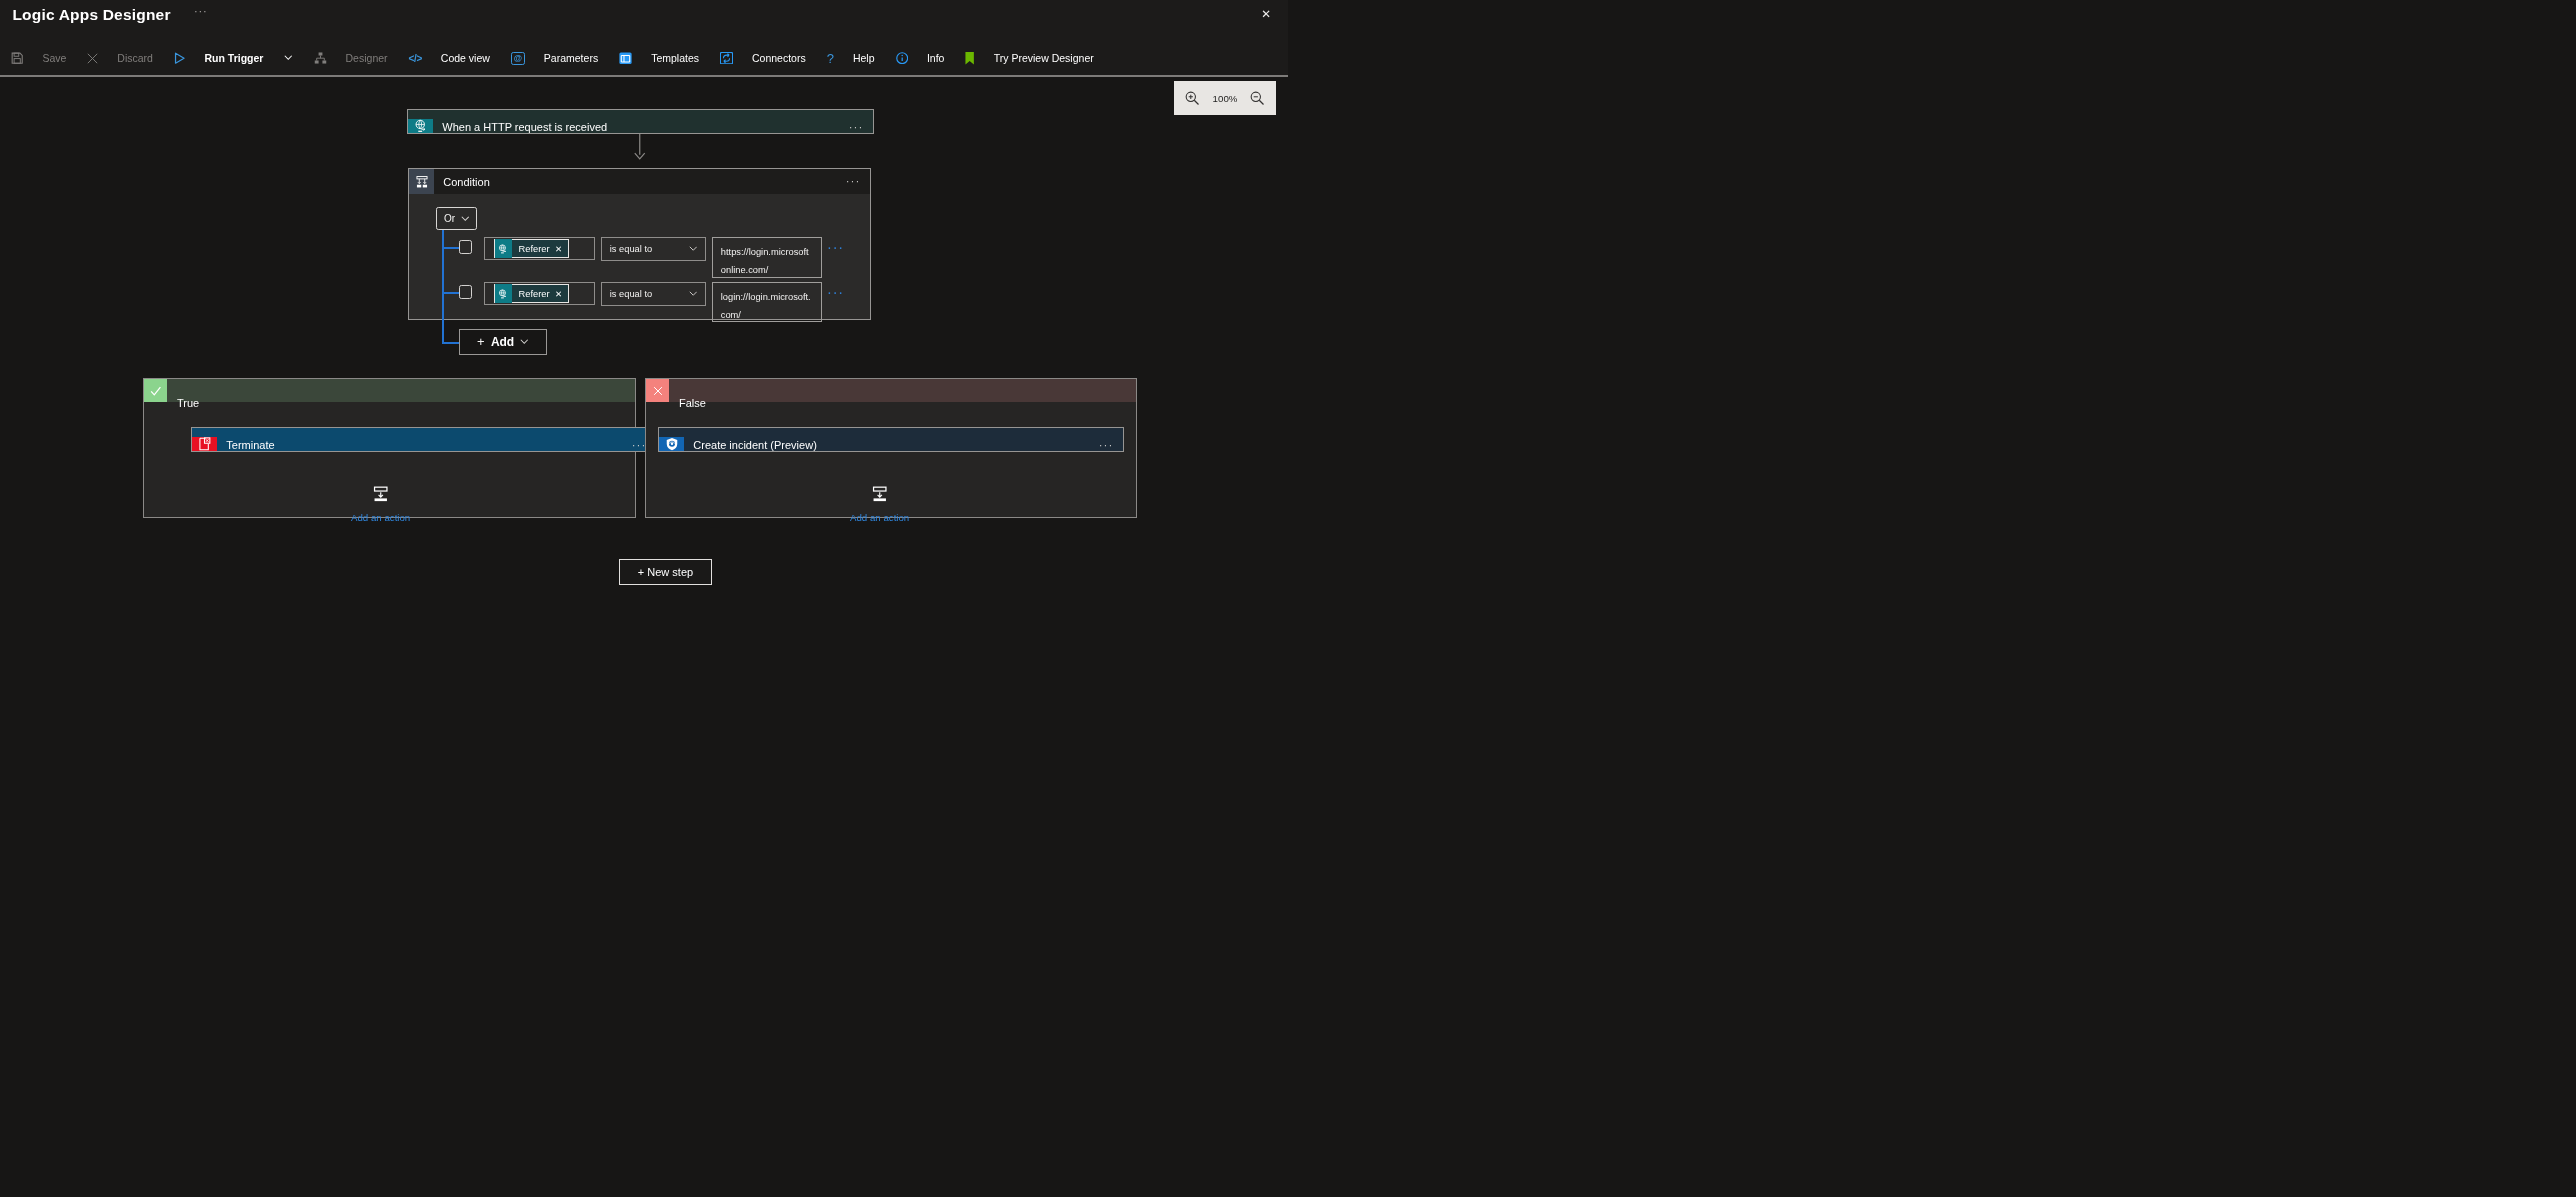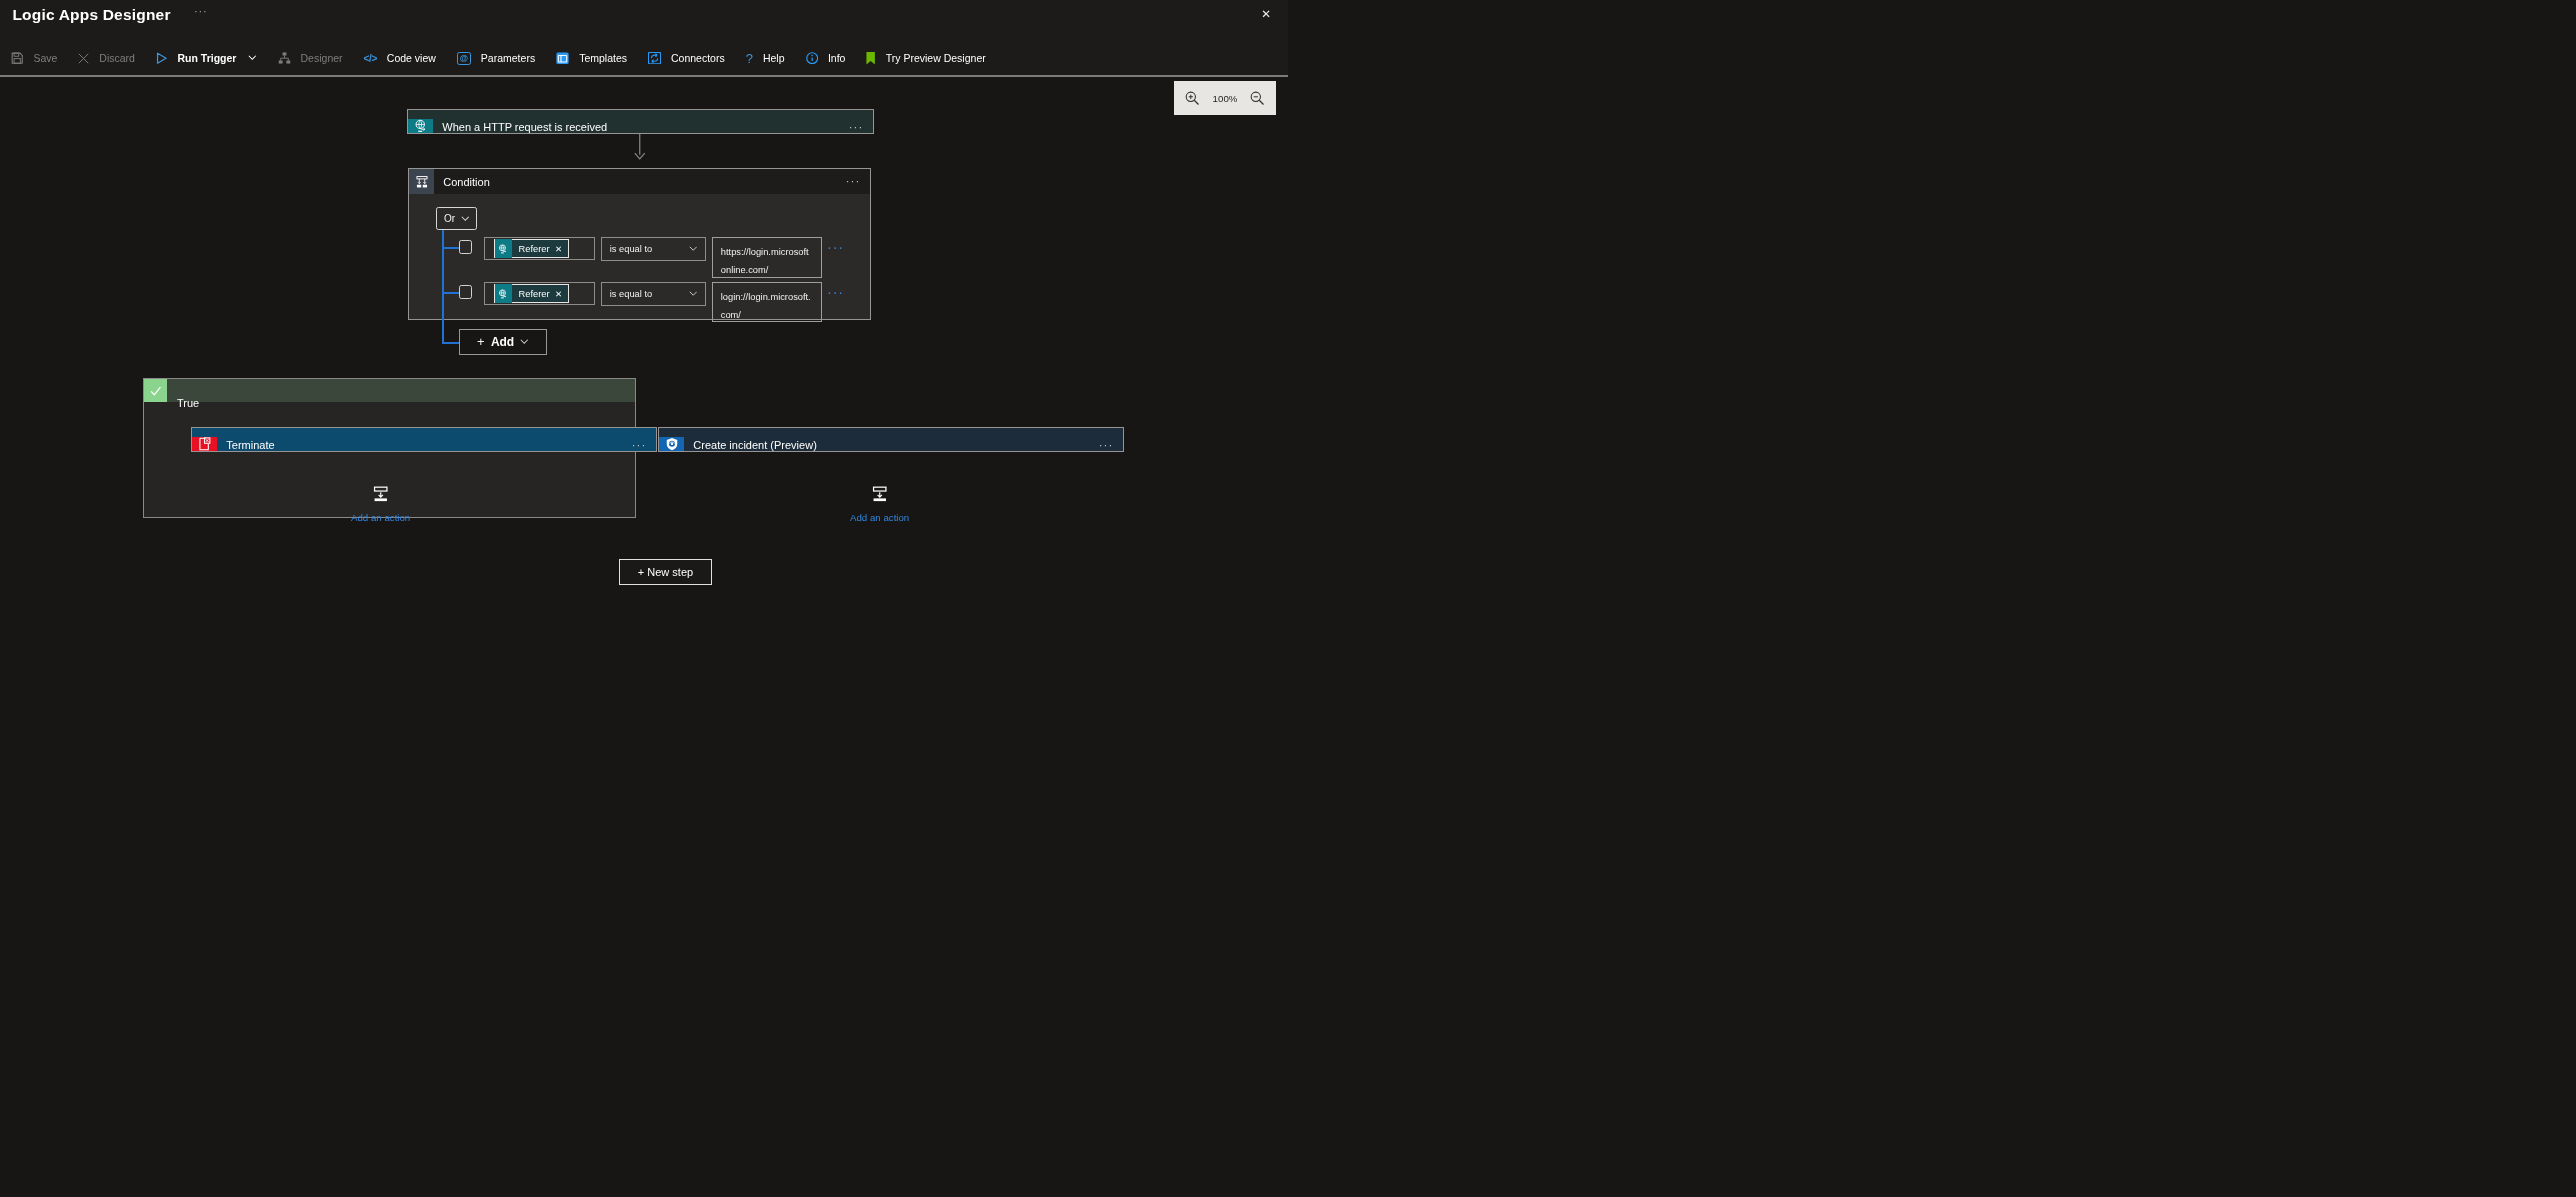--- a/index.html
+++ b/index.html
@@ -7,21 +7,21 @@
     font-family:"Liberation Sans", sans-serif; color:#fff; }
   #root { position:relative; width:1288px; height:599px; }
 
   
   #titlebar { position:absolute; left:0; top:0; width:100%; height:76px; background:#1c1b1a; }
   #app-title { position:absolute; left:12.4px; top:6.2px; font-size:15.5px; font-weight:700; letter-spacing:0.2px; }
   #title-more { position:absolute; left:194px; top:4.7px; color:#a8a6a4; font-size:11px; letter-spacing:0.8px; cursor:pointer; }
   #close-btn { position:absolute; right:17px; top:7.8px; color:#f0efee; font-size:11.6px; cursor:pointer; line-height:1; }
 
   #toolbar { position:absolute; left:11px; top:41px; height:34px; display:flex; align-items:center; gap:21px; }
-  .tb-item { display:flex; align-items:center; gap:10px; font-size:10.5px; white-space:nowrap; cursor:pointer; }
+  .tb-item { display:flex; align-items:center; gap:19px; font-size:10.5px; white-space:nowrap; cursor:pointer; }
   .tb-item .lbl { color:#fff; }
   .tb-item.disabled .lbl { color:#807e7c; }
   .tb-item svg { display:block; }
   .blue-txt { color:#3a96dd; font-weight:700; font-size:10px; letter-spacing:-0.4px; }
   .tb-chevron { margin-left:1.6px; }
   #toolbar-divider { position:absolute; left:0; top:75px; width:100%; height:1.6px; background:#7d7b79; }
 
   
   #zoom-widget { position:absolute; left:1174px; top:81px; width:102px; height:34px; background:#e8e6e3;
     display:flex; align-items:center; justify-content:space-between; padding:0 11px; }
@@ -356,20 +356,30 @@
   </div>
   <div class="add-action" id="true-add-action">
     <span><svg width="15.5" height="15.5" viewBox="0 0 20 20">
           <rect x="2" y="1.5" width="16" height="5" fill="none" stroke="#fff" stroke-width="1.6"></rect>
           <path d="M10 8 V14 M7.2 11.5 L10 14.5 L12.8 11.5" fill="none" stroke="#fff" stroke-width="1.5"></path>
           <rect x="2" y="16" width="16" height="3.5" fill="#fff"></rect>
         </svg></span>
     <span class="aa-lbl">Add an action</span>
   </div>
 
+  <div class="branch" id="false-branch">
+    <div class="branch-header" id="false-header">
+      <div class="branch-badge" id="false-badge">
+        <svg width="10" height="10" viewBox="0 0 13 13">
+            <path d="M1.5 1.5 L11.5 11.5 M11.5 1.5 L1.5 11.5" stroke="#fff" stroke-width="1.3"></path>
+          </svg>
+      </div>
+      <div class="branch-label">False</div>
+    </div>
+  </div>
   <div class="card" id="incident-card">
     <div class="icon-sq" id="incident-icon">
       <svg width="14" height="14" viewBox="0 0 24 24">
           <path d="M12 1.5 L21 5 V12 C21 17.5 17.2 21 12 22.8 C6.8 21 3 17.5 3 12 V5 Z" fill="#fff"></path>
           <circle cx="12" cy="11.5" r="5.2" fill="#1266b4"></circle>
           <circle cx="12" cy="11.5" r="2.1" fill="#fff"></circle>
           <path d="M6.8 11.5 C9 7.5 15 7.5 17.2 11.5" fill="none" stroke="#fff" stroke-width="1.2"></path>
         </svg>
     </div>
     <div class="card-title">Create incident (Preview)</div>

